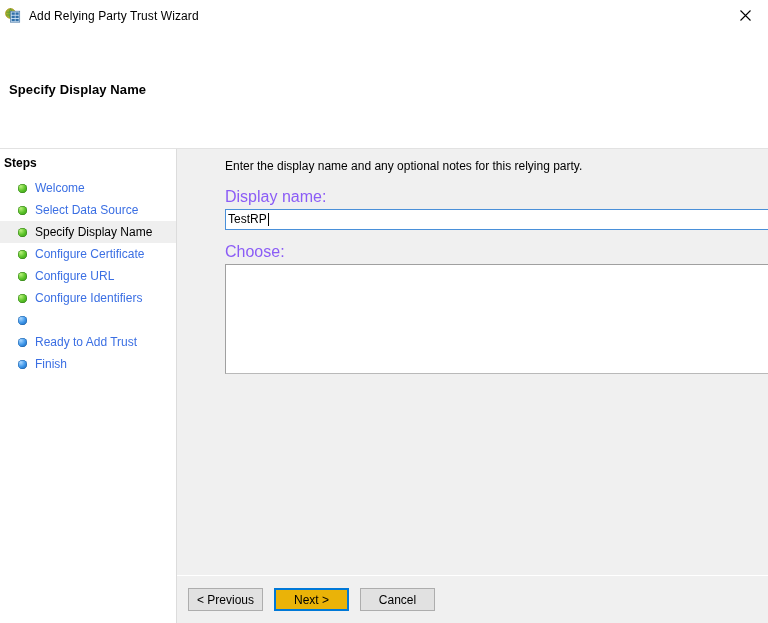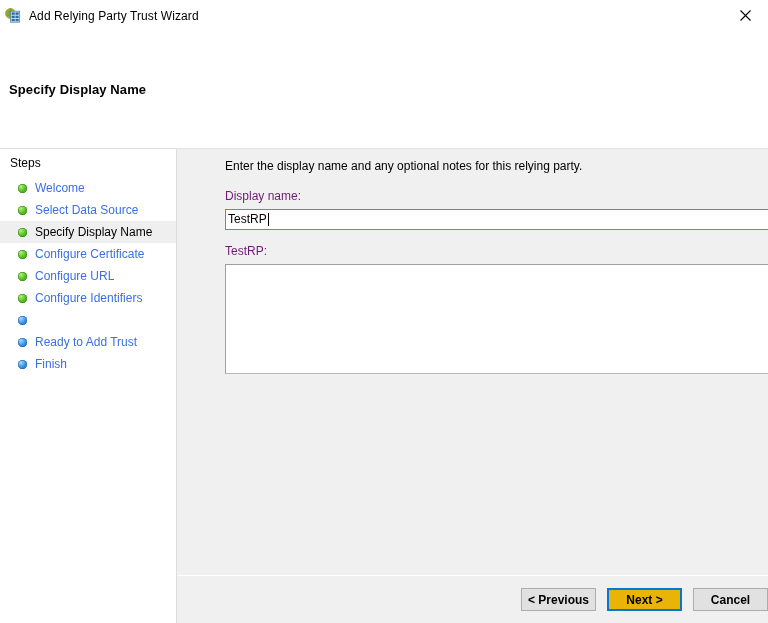--- a/index.html
+++ b/index.html
@@ -93,23 +93,23 @@
     width: 177px;
     flex: 0 0 177px;
     background: #ffffff;
     border-right: 1px solid #dcdcdc;
     box-sizing: border-box;
     padding-top: 6px;
     overflow: hidden;
   }
   .steps-title {
     font-size: 12px;
-    font-weight: normal;
-    color: #000000;
-    padding: 0 0 6px 10px;
+    font-weight: bold;
+    color: #000000;
+    padding: 0 0 6px 4px;
     line-height: 16px;
   }
   .step-item {
     display: flex;
     align-items: flex-start;
     padding: 4px 6px 4px 18px;
     box-sizing: border-box;
     min-height: 22px;
     cursor: default;
   }
@@ -157,22 +157,22 @@
     overflow: hidden;
     margin-left: 40px;
   }
   .intro-text {
     font-size: 12px;
     color: #000000;
     margin: 1px 0 15px 0;
     line-height: 15px;
   }
   .field-label {
-    font-size: 12px;
-    color: #701a75;
+    font-size: 16px;
+    color: #8b5cf6;
     line-height: 15px;
     margin-bottom: 5px;
   }
   .text-input {
     width: 578px;
     height: 21px;
     box-sizing: border-box;
     border: 1px solid #4a90d9;
     background: #ffffff;
     font-family: Liberation Sans, sans-serif;
@@ -236,24 +236,23 @@
   .sb-arrow svg { display:block; }
 
   
   .button-bar {
     flex: 0 0 48px;
     height: 48px;
     background: #f0f0f0;
     border-top: 1px solid #ffffff;
     display: flex;
     align-items: center;
-    justify-content: flex-end;
-    padding-right: 0;
-    box-sizing: border-box;
-    font-weight: bold;
+    justify-content: flex-start;
+    padding-right: 10px;
+    box-sizing: border-box;
   }
   .btn {
     width: 75px;
     height: 23px;
     box-sizing: border-box;
     background: #e1e1e1;
     border: 1px solid #adadad;
     font-family: "Liberation Sans", sans-serif;
     font-size: 12px;
     color: #000000;
@@ -355,21 +354,21 @@
       <div class="content-inner">
 
         <div class="intro-text">Enter the display name and any optional notes for this relying party.</div>
 
         <div class="field-label">Display name:</div>
         <div class="text-input">
           <span>TestRP</span>
             <span class="caret"></span>
         </div>
 
-        <div class="field-label">TestRP:</div>
+        <div class="field-label">Choose:</div>
         <div class="notes-wrap">
           <div class="notes-text" placeholder=""></div>
           <div class="scrollbar">
             <div class="sb-arrow">
               <svg width="9" height="7" viewBox="0 0 9 7">
                 <path d="M1 5 L4.5 1.6 L8 5" stroke="#c5c5c5" stroke-width="1.3" fill="none"></path>
               </svg>
             </div>
             <div class="sb-arrow">
               <svg width="9" height="7" viewBox="0 0 9 7">

